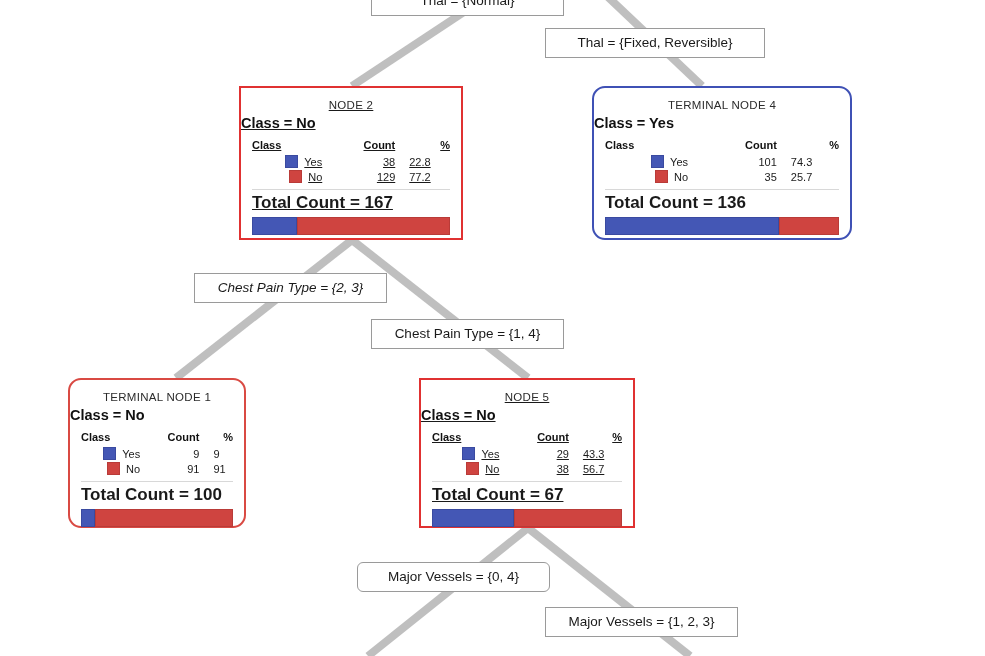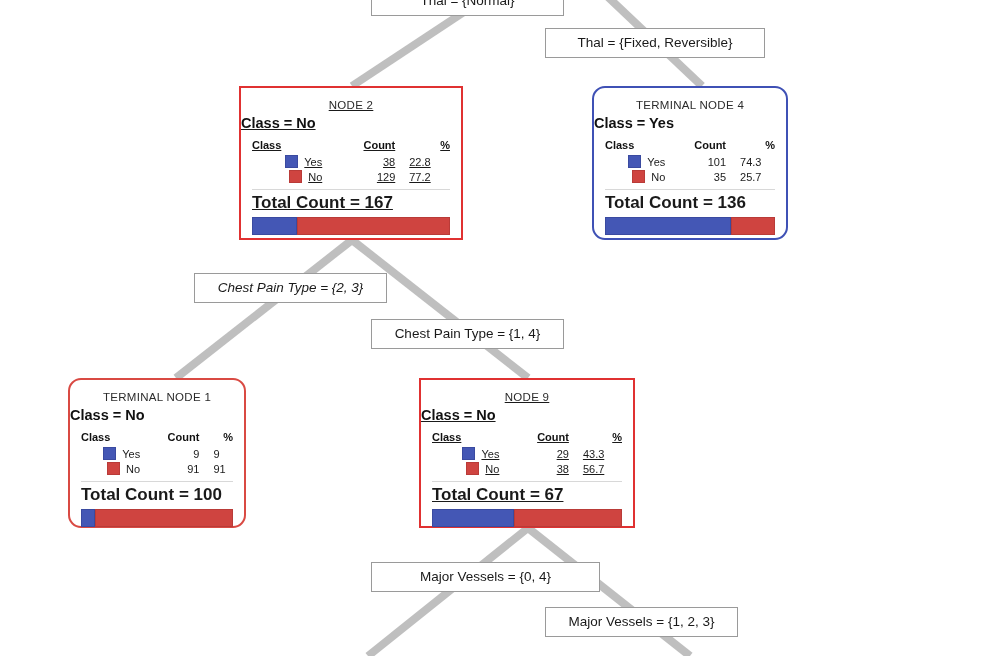--- a/index.html
+++ b/index.html
@@ -184,21 +184,21 @@
     </tbody>
       </table>
     <div class="divider"></div>
     <div class="total">Total Count = 167</div>
     <div class="stackbar">
       <div class="seg-blue" style="width: 22.8%;"></div>
       <div class="seg-red" style="width: 77.2%;"></div>
     </div>
   </div>
 
-  <div class="node terminal-blue" style="left:592px; top:86px; width:196px; height:154px;">
+  <div class="node terminal-blue" style="left:592px; top:86px; width:260px; height:154px;">
     <div class="node-title">TERMINAL NODE 4</div>
     <div class="node-class">Class = Yes</div>
     <table class="tbl">
       <tbody>
           <tr>
         <th class="h-class">Class</th>
         <th class="h-count">Count</th>
         <th class="h-pct">%</th>
       </tr>
       <tr>
@@ -245,21 +245,21 @@
       </table>
     <div class="divider"></div>
     <div class="total">Total Count = 100</div>
     <div class="stackbar">
       <div class="seg-blue" style="width: 9%;"></div>
       <div class="seg-red" style="width: 91%;"></div>
     </div>
   </div>
 
   <div class="node decision" style="left:419px; top:378px; width:216px; height:150px;">
-    <div class="node-title">NODE 9</div>
+    <div class="node-title">NODE 5</div>
     <div class="node-class">Class = No</div>
     <table class="tbl">
       <tbody>
           <tr>
         <th class="h-class">Class</th>
         <th class="h-count">Count</th>
         <th class="h-pct">%</th>
       </tr>
       <tr>
         <td class="c-label"><span class="swatch blue"></span><span>Yes</span></td>
@@ -282,17 +282,17 @@
   </div>
 
   <div class="edge-label" style="left:371px; top:-14px; width:193px;">Thal = {Normal}</div>
 
   <div class="edge-label" style="left:545px; top:28px; width:220px;">Thal = {Fixed, Reversible}</div>
 
   <div class="edge-label" style="left:194px; top:273px; width:193px;font-style:italic;">Chest Pain Type = {2, 3}</div>
 
   <div class="edge-label" style="left:371px; top:319px; width:193px;">Chest Pain Type = {1, 4}</div>
 
-  <div class="edge-label" style="left:371px; top:562px; width:229px;">Major Vessels = {0, 4}</div>
+  <div class="edge-label" style="left:357px; top:562px; width:193px;border-radius:6px;">Major Vessels = {0, 4}</div>
 
   <div class="edge-label" style="left:545px; top:607px; width:193px;">Major Vessels = {1, 2, 3}</div>
 
 </div>
 
 </body></html>

